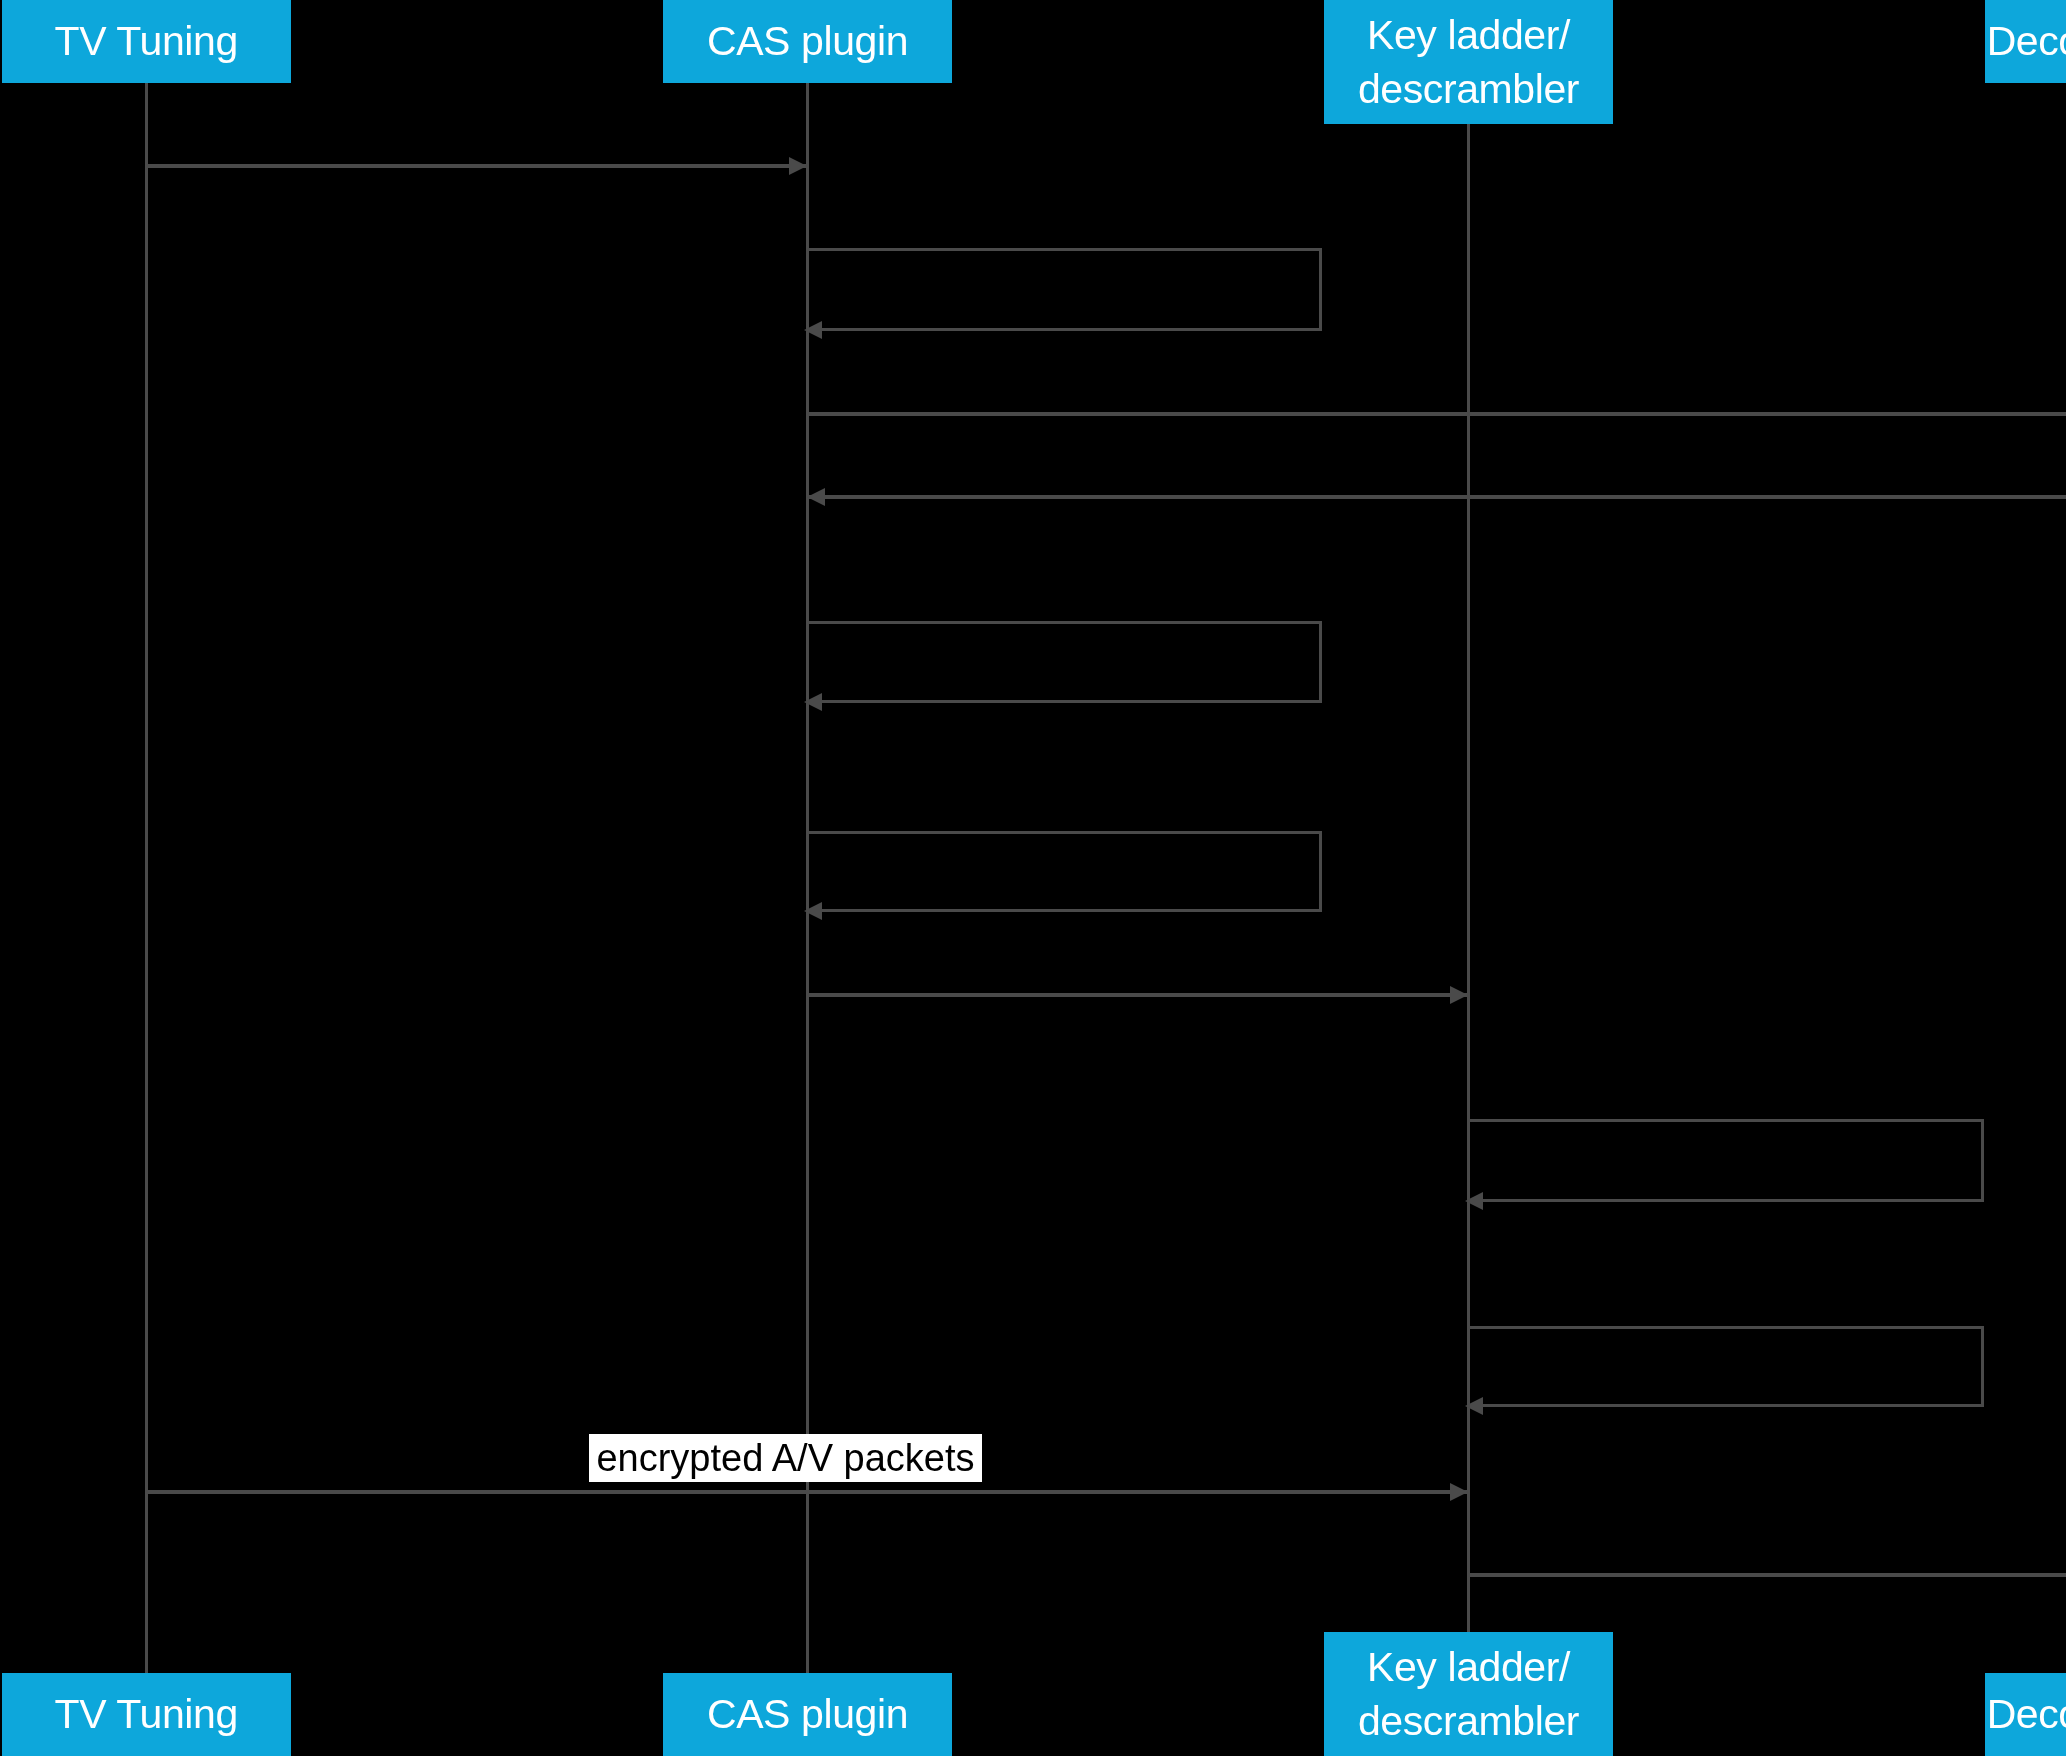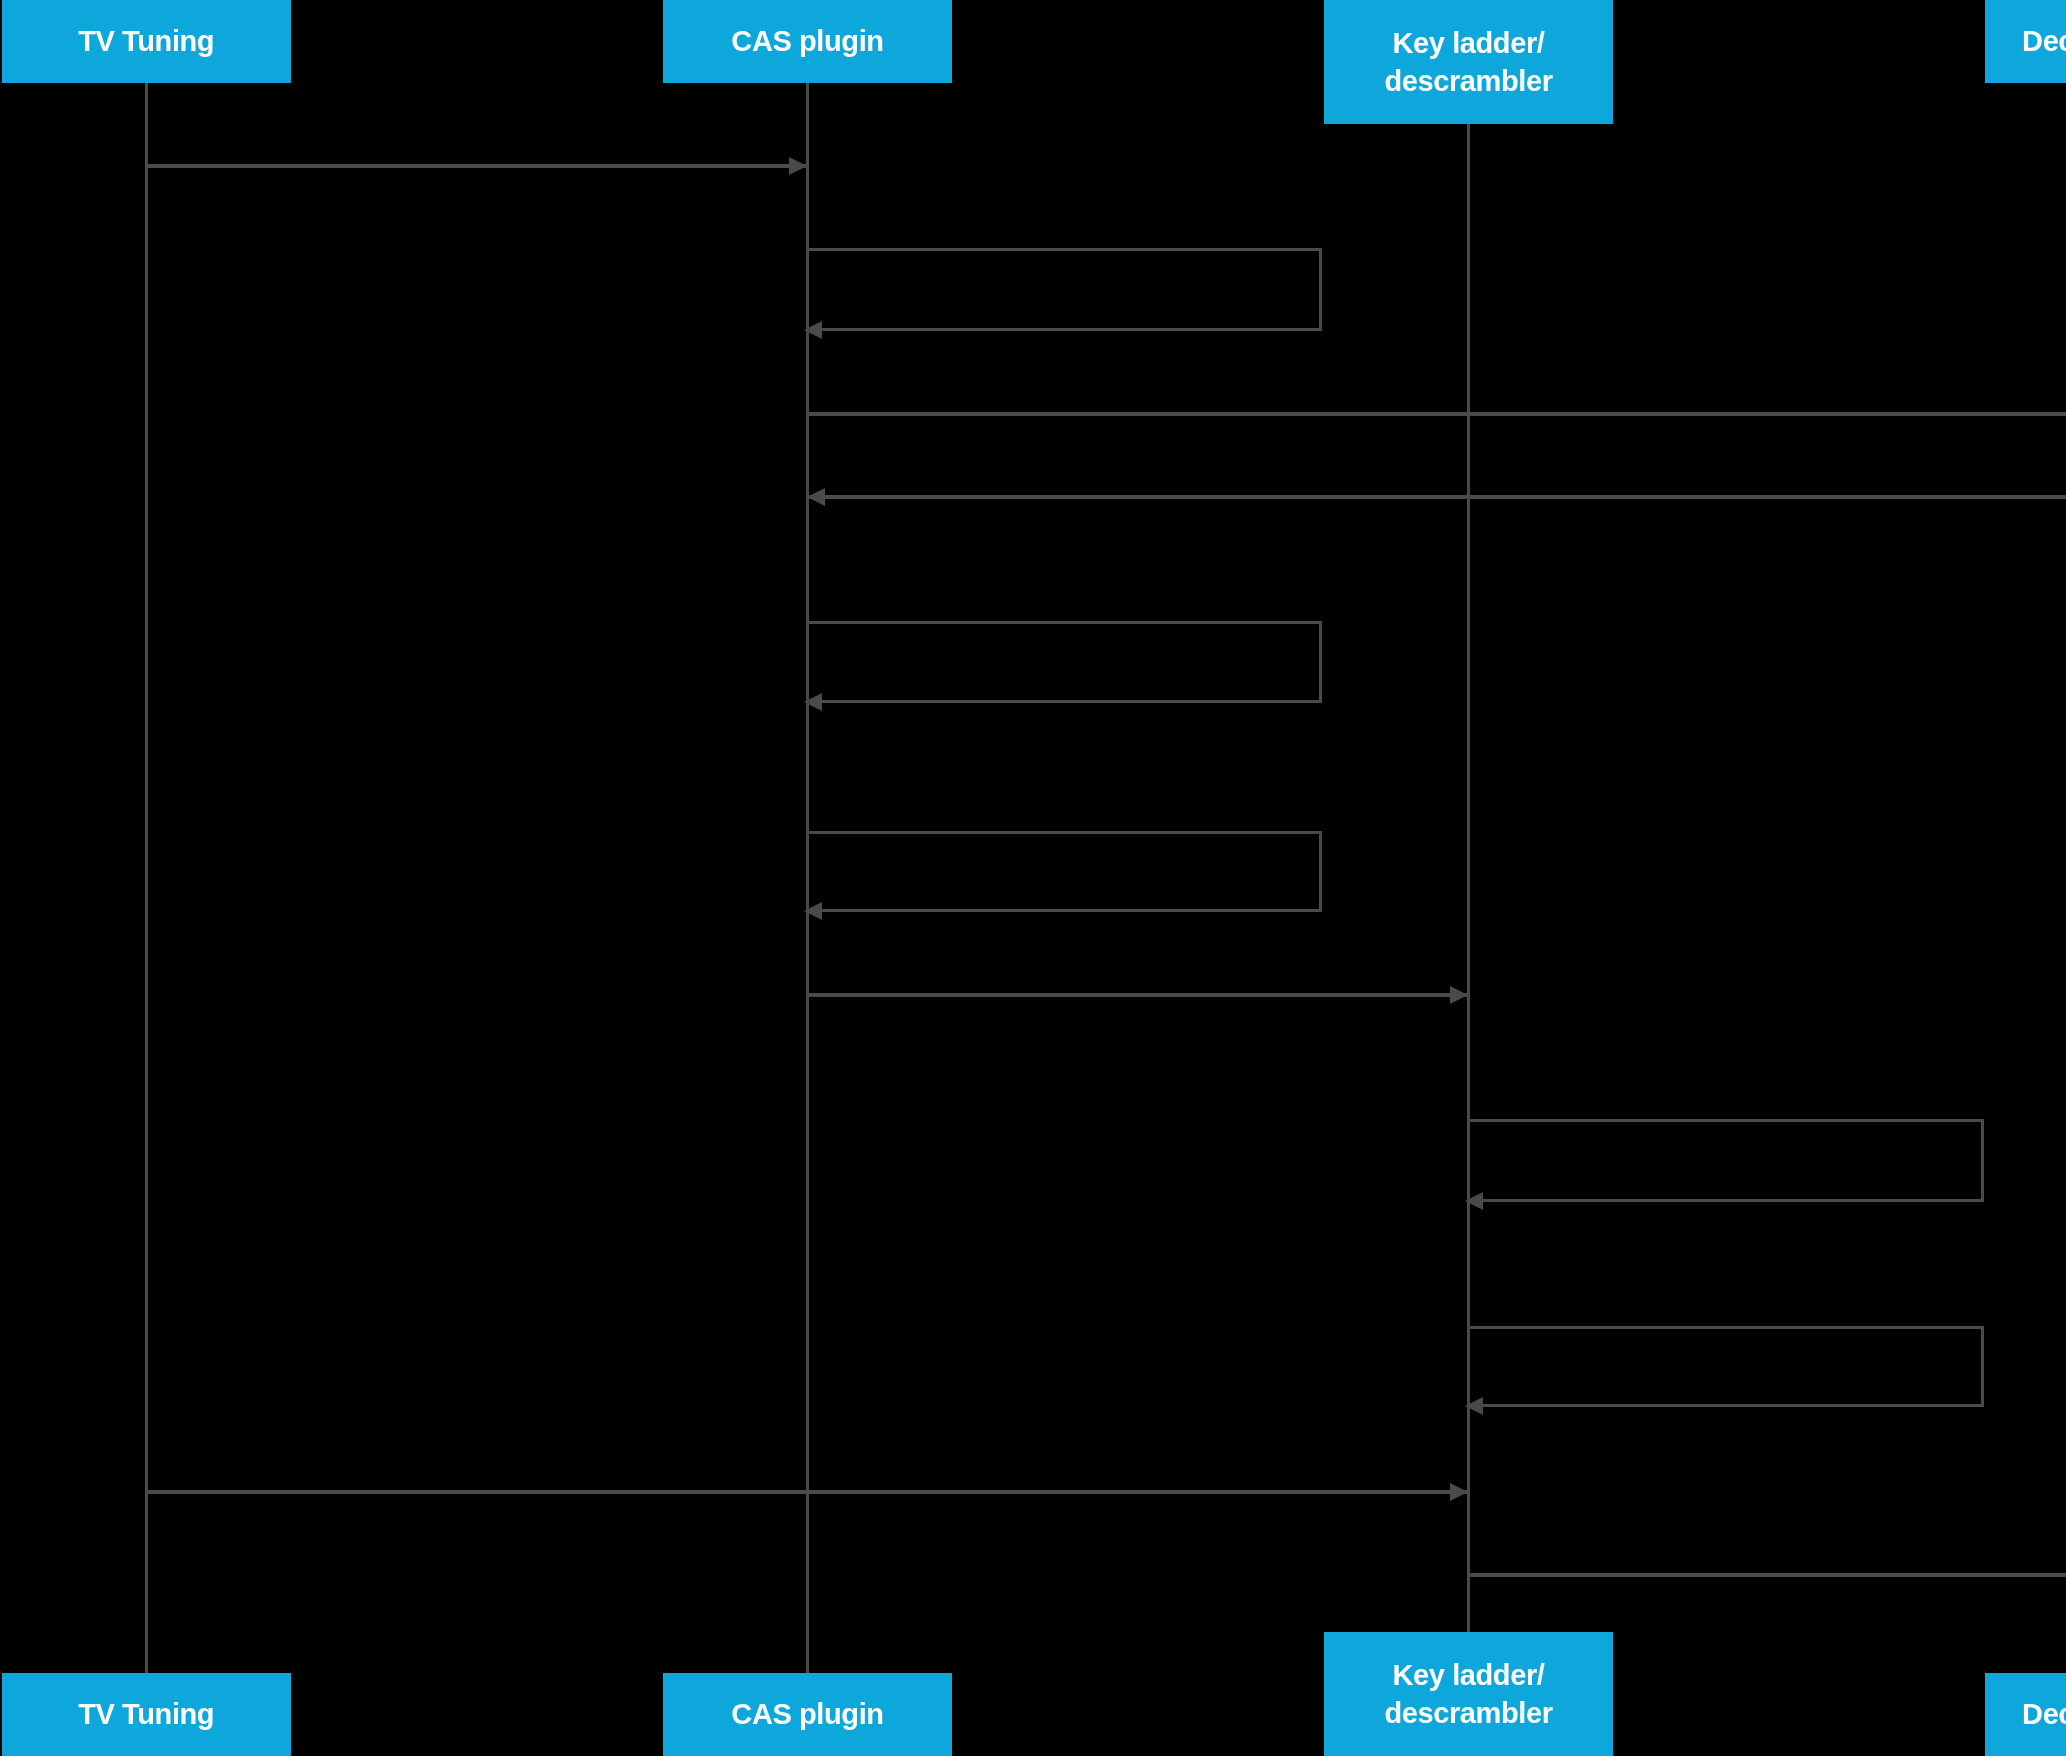--- a/index.html
+++ b/index.html
@@ -19,25 +19,24 @@
     inset: 0;
   }
   .actor {
     position: absolute;
     background: #0DA7DB;
     color: #FFFFFF;
     display: flex;
     align-items: center;
     justify-content: center;
     text-align: center;
-    font-size: 29px;
+    font-size: 41px;
     letter-spacing: -0.4px;
     line-height: 1.32;
     white-space: pre-line;
-    font-weight: bold;
   }
   .lifeline {
     position: absolute;
     width: 2.9px;
     background: #4A4A4A;
   }
   .msg {
     position: absolute;
     height: 3.7px;
     background: #4A4A4A;
@@ -132,20 +131,21 @@
   </div>
 
   <div class="selfmsg" style="left:1468px; top:1119px; width:516px; height:83px;">
     <span class="arrowhead ah-l"></span>
   </div>
 
   <div class="selfmsg" style="left:1468px; top:1326px; width:516px; height:81px;">
     <span class="arrowhead ah-l"></span>
   </div>
 
+  <div class="msg-label" style="left:589px; top:1434px;">encrypted A/V packets</div>
 
   <div class="msg" style="left:146px; top:1490px; width:1322px;">
     <span class="arrowhead ah-r"></span>
   </div>
 
   <div class="msg" style="left:1468px; top:1573px; width:662px;">
     
   </div>
 
   <div class="actor" style="left:1.7px; top:1673px; width:289px; height:83px;">TV Tuning</div>

